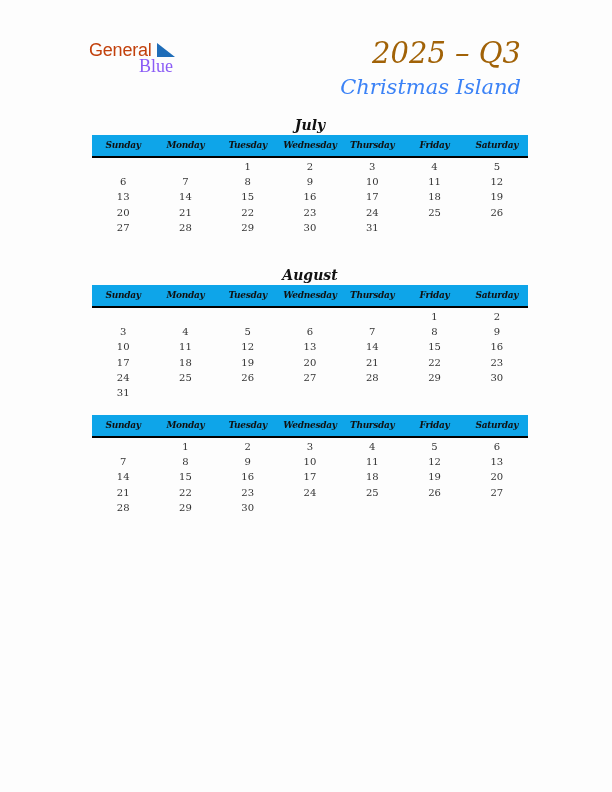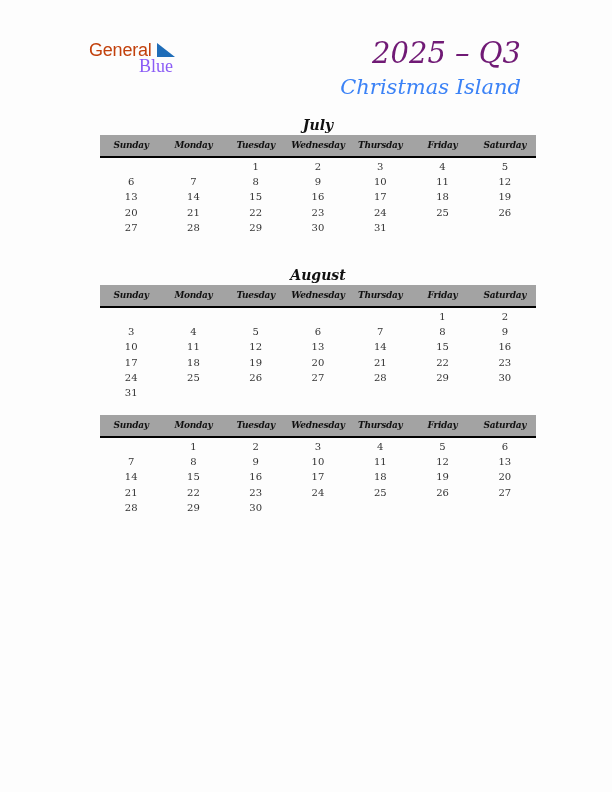--- a/index.html
+++ b/index.html
@@ -1,25 +1,25 @@
 <!DOCTYPE html>
 <html><head>
 <meta charset="utf-8">
 <style>
   html, body { margin: 0; padding: 0; }
   body { width: 612px; height: 792px; background: #fdfdfd; position: relative; overflow: hidden; font-family: "DejaVu Serif", serif; color: #222; }
   .logo { position: absolute; left: 89px; top: 40px; width: 100px; height: 36px; }
   .logo .general { position: absolute; left: 0; top: 0; font-family: "Liberation Sans", sans-serif; font-size: 18px; color: #c2410c; letter-spacing: -0.2px; }
   .logo .blue { position: absolute; left: 50px; top: 16px; font-family: Liberation Serif, serif; font-size: 18px; color: #8b5cf6; }
   .logo .tri { position: absolute; left: 68px; top: 3px; width: 0; height: 0; border-bottom: 14px solid #1f6db8; border-right: 18px solid transparent; }
-  .title { position: absolute; right: 91px; top: 36px; font-family: "DejaVu Serif", serif; font-style: italic; font-size: 29px; color: #701a75; text-align: right; }
+  .title { position: absolute; right: 91px; top: 36px; font-family: "DejaVu Serif", serif; font-style: italic; font-size: 29px; color: #a16207; text-align: right; }
   .subtitle { position: absolute; right: 91px; top: 75px; font-family: "DejaVu Serif", serif; font-style: italic; font-size: 21px; color: #3b82f6; white-space: nowrap; }
-  .month { position: absolute; left: 100px; width: 436px; }
+  .month { position: absolute; left: 92px; width: 436px; }
   .month-name { text-align: center; font-family: "DejaVu Serif", serif; font-style: italic; font-weight: bold; font-size: 14px; height: 20px; line-height: 20px; color: #111; }
-  .head-row { display: flex; background: #a3a3a3; height: 21px; border-bottom: 2.5px solid #000; }
+  .head-row { display: flex; background: #0ea5e9; height: 21px; border-bottom: 2.5px solid #000; }
   .head-row span { flex: 1; text-align: center; font-family: "DejaVu Serif", serif; font-style: italic; font-weight: bold; font-size: 9px; line-height: 21px; color: #111; letter-spacing: -0.3px; }
   .grid { padding-top: 1px; }
   .week { display: flex; height: 15.2px; }
   .week span { flex: 1; text-align: center; font-family: "DejaVu Serif", serif; font-size: 10px; line-height: 15.2px; color: #333; }
 </style>
 </head>
 <body>
 
 <div class="logo">
   <span class="general">General</span>

